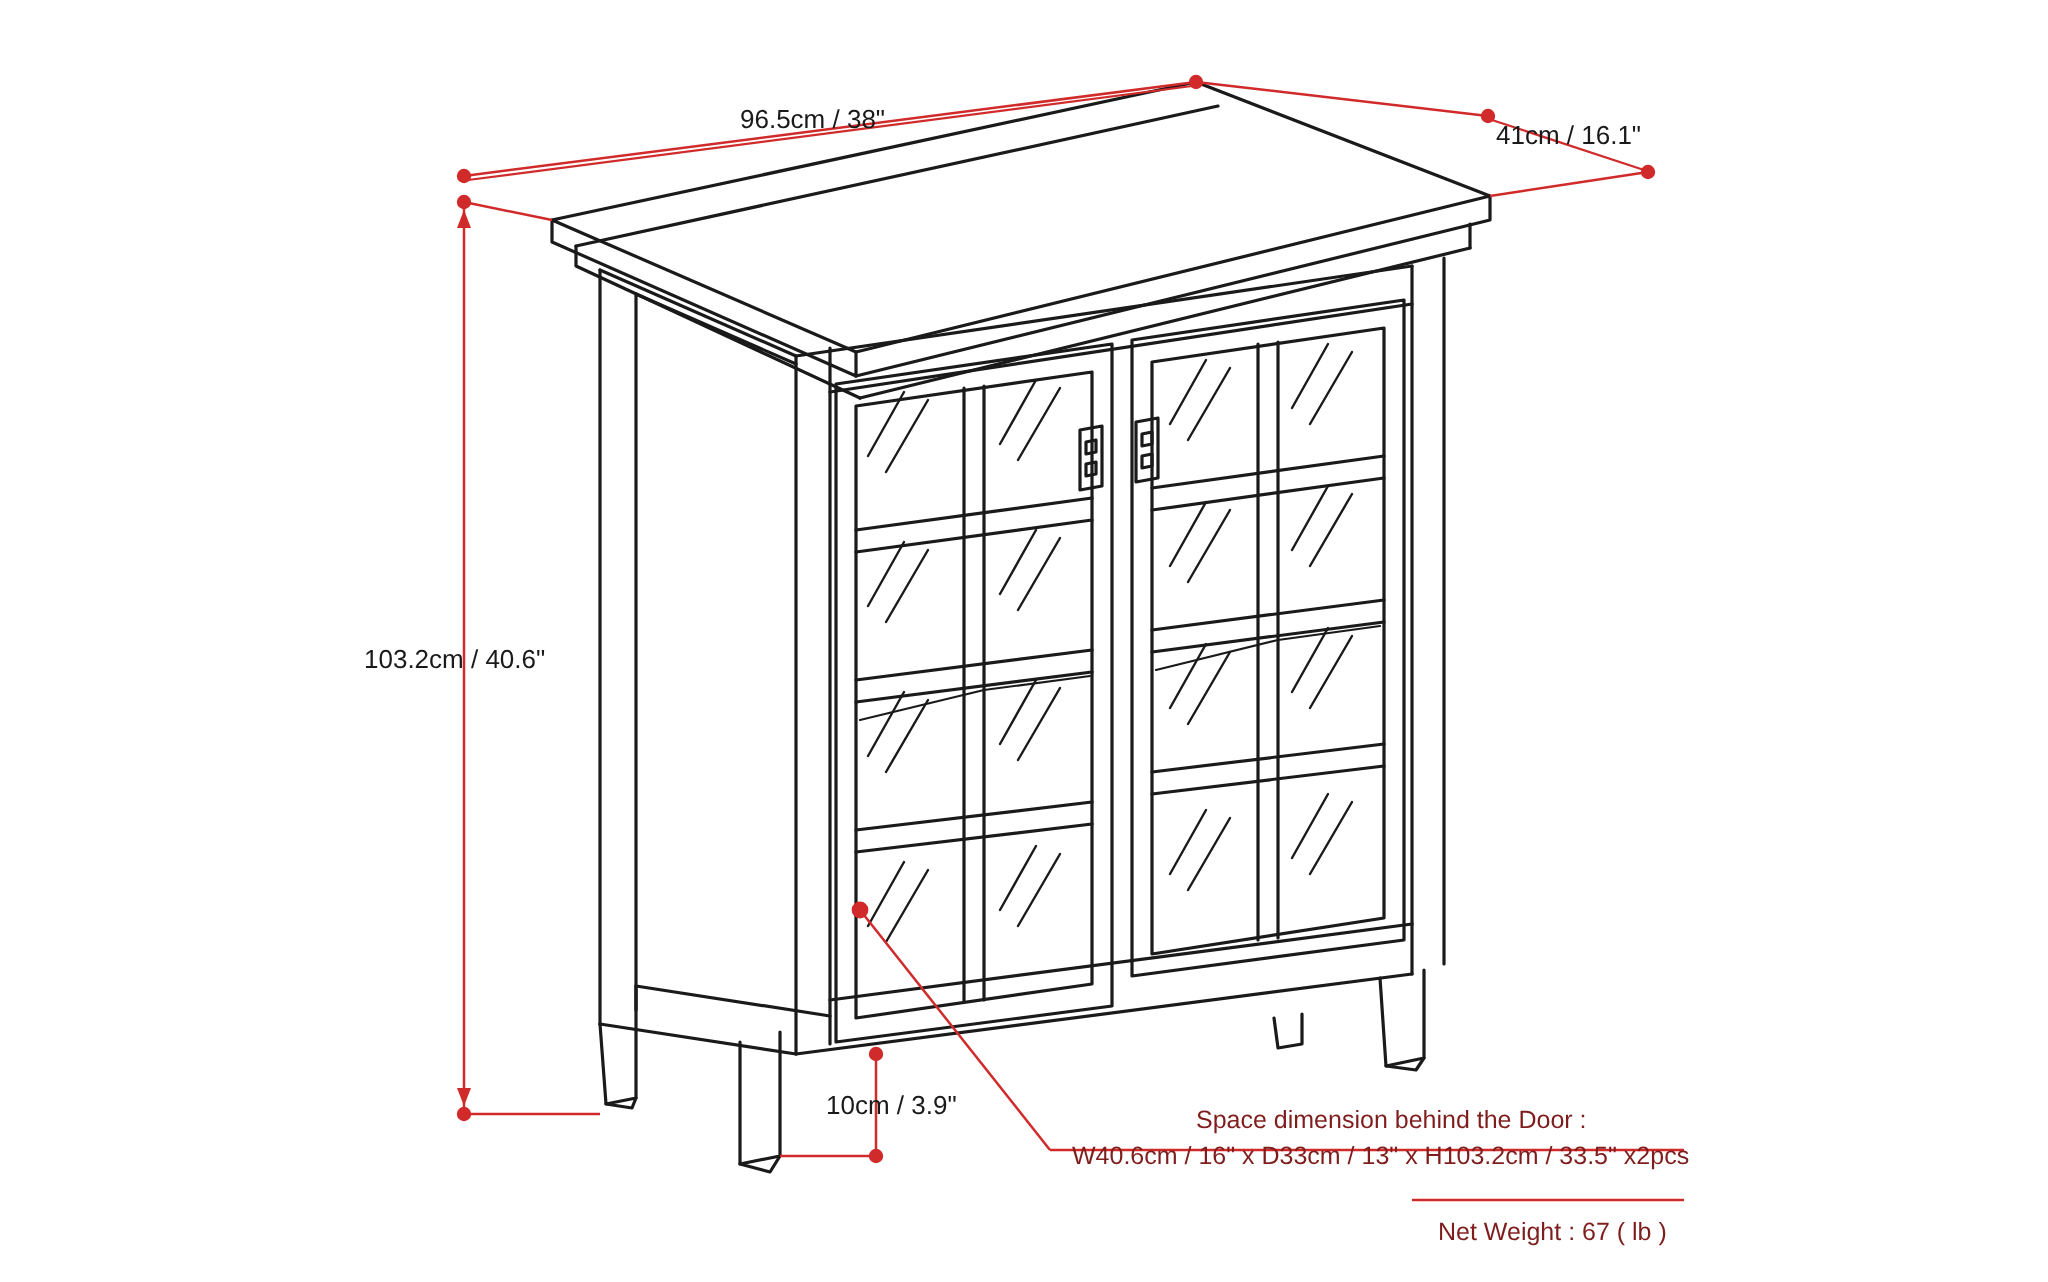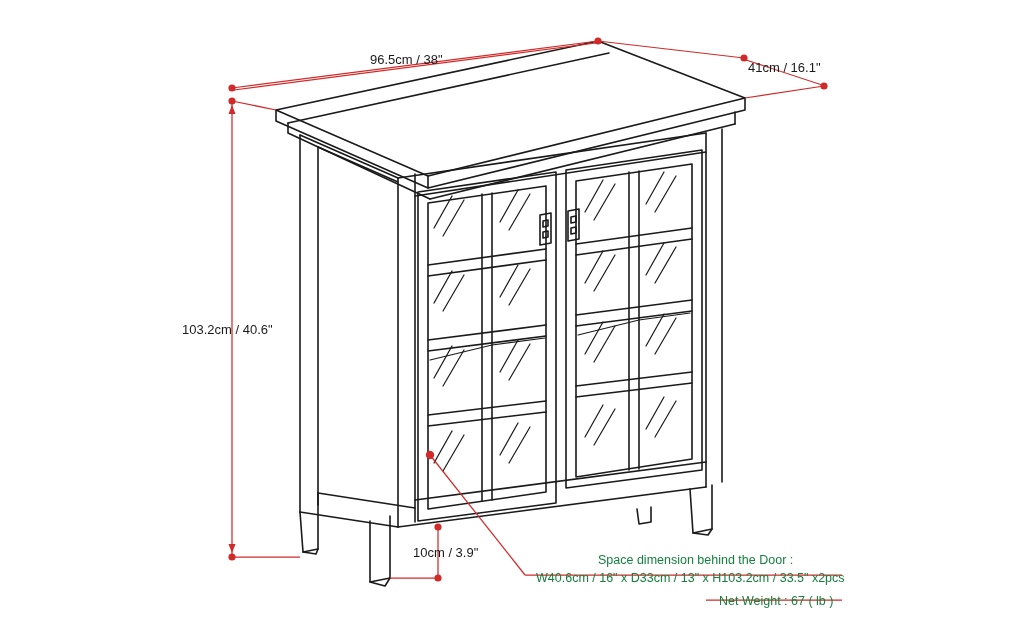--- a/index.html
+++ b/index.html
@@ -26,21 +26,21 @@
     position: absolute;
     font-family: "Liberation Sans", sans-serif;
     font-size: 13px;
     color: #1a1a1a;
     white-space: nowrap;
   }
   .note {
     position: absolute;
     font-family: "Liberation Sans", sans-serif;
     font-size: 12.5px;
-    color: #15803d;
+    color: #7f1d1d;
     white-space: nowrap;
     line-height: 1.35;
   }
   .center-align { text-align: center; }
 </style>
 </head>
 <body>
 
 <div id="stage">
 
@@ -222,15 +222,15 @@
   <div class="dim-label" style="left:748px; top:60px;">41cm / 16.1"</div>
 
   <div class="dim-label" style="left:182px; top:322px;">103.2cm / 40.6"</div>
 
   <div class="dim-label" style="left:413px; top:545px;">10cm / 3.9"</div>
 
   <div class="note center-align" style="left:598px; top:552px;">Space dimension behind the Door :</div>
 
   <div class="note" style="left:536px; top:570px;">W40.6cm / 16" x D33cm / 13" x H103.2cm / 33.5" x2pcs</div>
 
-  <div class="note" style="left:719px; top:593px;">Net Weight : 67 ( lb )</div>
+  <div class="note" style="left:719px; top:608px;">Net Weight : 67 ( lb )</div>
 
 </div>
 
 </body></html>

